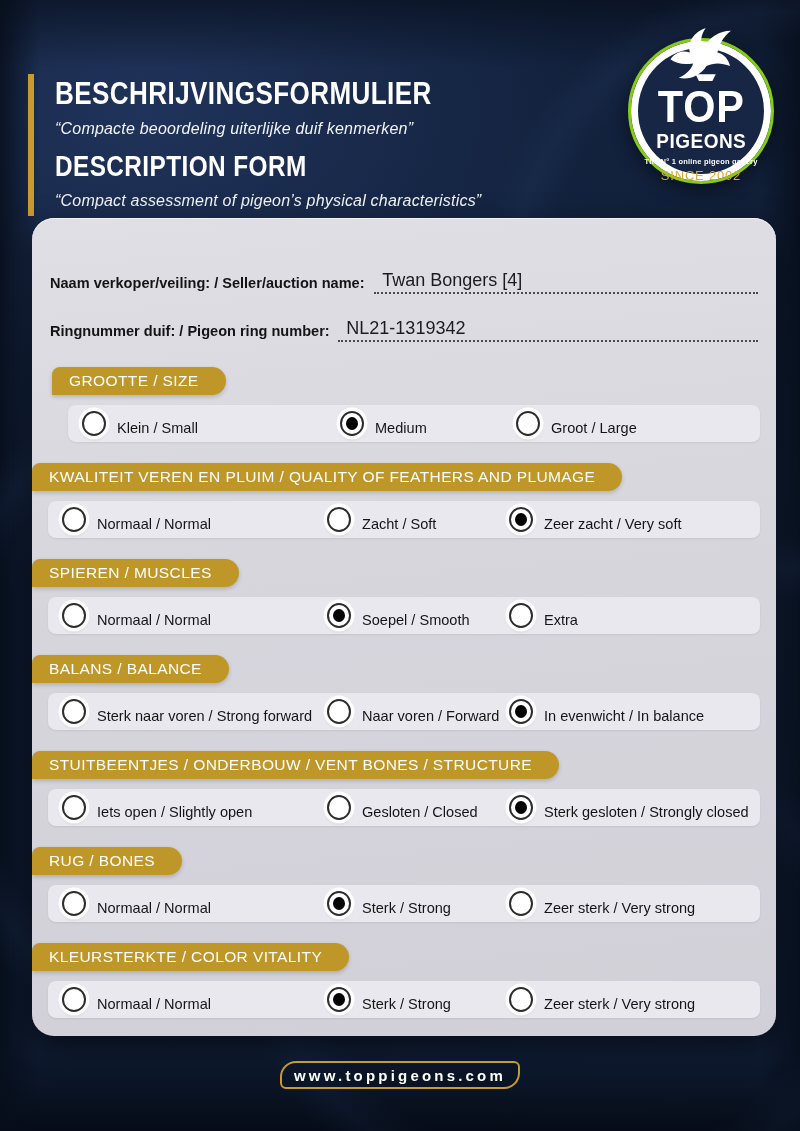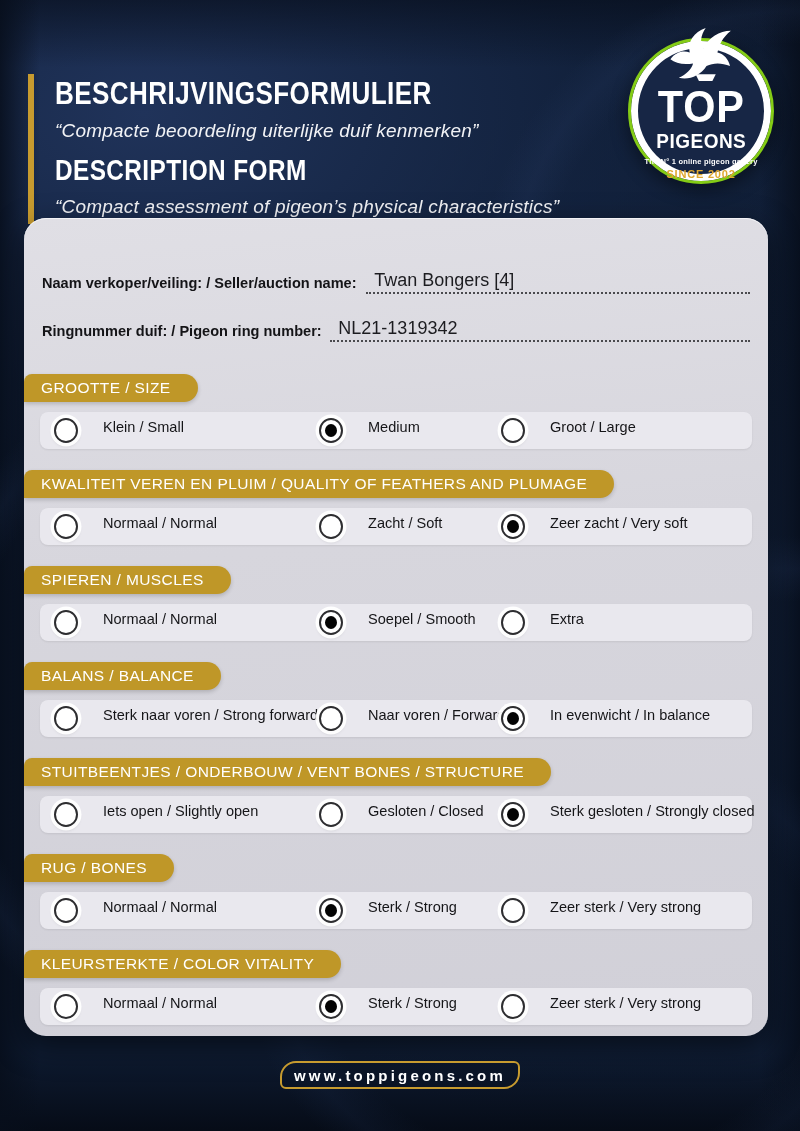--- a/index.html
+++ b/index.html
@@ -20,55 +20,55 @@
     background:radial-gradient(closest-side, #0000 60%, #2a3f6a2e 68%, #0000 76%);}
   .swirl.s3{left:120px;top:620px;width:900px;height:700px;
     background:radial-gradient(closest-side, #0000 55%, #1d30542e 64%, #0000 72%);}
 
   
   .masthead{position:absolute;left:28px;top:44px;width:560px;
     border-left:6px solid #c79b2f;padding:4px 0 6px 21px;color:#fff;margin-top:30px;}
   .t-big{font-weight:bold;font-size:31px;letter-spacing:.5px;line-height:1;
     transform:scaleX(.84);transform-origin:left center;white-space:nowrap;margin:0;}
   .t-big.second{font-size:29px;margin-top:14px;}
-  .t-sub{font-style:italic;font-size:19px;color:#f2f3f6;letter-spacing:.2px;
+  .t-sub{font-style:italic;font-size:16px;color:#f2f3f6;letter-spacing:.2px;
     margin:11px 0 0 0;white-space:nowrap;}
 
   
   .logo{position:absolute;left:628px;top:32px;width:152px;height:156px;}
   .logo-circle{position:absolute;left:0;top:6px;width:146px;height:146px;border-radius:50%;
     background:#172645;border:3px solid #84cc16;box-shadow:inset 0 0 0 7px #fff, 0 6px 18px rgba(0,0,0,.45);
     display:flex;flex-direction:column;align-items:center;box-sizing:border-box;}
   .dove{position:absolute;left:50%;top:-8px;transform:translateX(-50%);width:84px;height:62px;}
   .logo-top{font-weight:bold;font-size:45px;line-height:.9;color:#fff;letter-spacing:1px;
     transform:scaleX(.92);margin-top:46px;}
   .logo-name{font-weight:bold;font-size:20px;color:#fff;letter-spacing:.5px;transform:scaleX(.95);margin-top:2px;}
   .logo-tagline{font-size:7.5px;color:#fff;margin-top:4px;letter-spacing:.2px;font-weight:bold;}
-  .logo-since{font-size:11px;color:#dfa72f;font-weight:bold;letter-spacing:.8px;margin-top:2px;}
-
-  
-  .panel{position:absolute;left:24px;top:218px;width:744px;height:818px;border-radius:22px;
+  .logo-since{font-size:13px;color:#dfa72f;font-weight:normal;letter-spacing:.8px;margin-top:2px;}
+
+  
+  .panel{position:absolute;left:32px;top:218px;width:744px;height:818px;border-radius:22px;
     background:linear-gradient(175deg,#e0dfe5 0%,#d7d6dd 40%,#d1d0d8 100%);
     box-shadow:0 10px 30px rgba(0,0,0,.5), inset 0 1px 0 #f2f2f5;
     box-sizing:border-box;padding-top:50px;overflow:hidden;}
   .field{display:flex;align-items:flex-end;margin:0 18px 22px 18px;height:26px;}
   .field-label{font-size:15px;color:#141417;white-space:nowrap;padding-bottom:3px;font-weight:bold;
     transform:scaleX(.97);transform-origin:left bottom;}
   .field-value{flex:1;border-bottom:2px dotted #4a4a4e;font-size:18px;color:#1c1c20;
     padding:0 0 1px 8px;line-height:22px;white-space:nowrap;margin-top:48px;}
 
   .section{margin-top:21px;}
-  .section.first{margin-top:32px;}
+  .section.first{margin-top:25px;padding-left:20px;}
   .tab{display:inline-block;background:#bf9728;color:#fff;font-size:15.5px;letter-spacing:.4px;
     padding:5px 27px 6px 17px;border-radius:8px 14px 14px 0;line-height:17px;
     box-shadow:0 2px 4px rgba(0,0,0,.18);}
   .row{margin:10px 16px 0 16px;height:37px;background:#e9e8ee;border-radius:8px;
     display:grid;grid-template-columns:38% 26% 36%;align-items:center;
     padding-left:14px;box-sizing:border-box;box-shadow:0 1px 2px rgba(0,0,0,.08);}
-  .opt{display:flex;align-items:flex-start;gap:25px;min-width:0;cursor:pointer;}
+  .opt{display:flex;align-items:flex-end;gap:11px;min-width:0;cursor:pointer;}
   .radio{width:24px;height:25px;border-radius:50%;background:#fff;border:2px solid #2d2d30;
     box-shadow:0 0 0 3.5px rgba(255,255,255,.95), 0 2px 4px rgba(0,0,0,.28);
     position:relative;flex:none;box-sizing:border-box;}
   .radio.on::after{content:"";position:absolute;left:4px;top:4px;right:4px;bottom:4px;
     background:#040404;border-radius:50%;}
   .opt-label{font-size:15px;color:#151518;white-space:nowrap;transform:scaleX(.97);transform-origin:left center;}
 
   
   .site-btn{position:absolute;left:280px;top:1061px;width:240px;height:28px;box-sizing:border-box;
     border:2.5px solid #c79b2f;border-radius:16px 6px 16px 6px;

